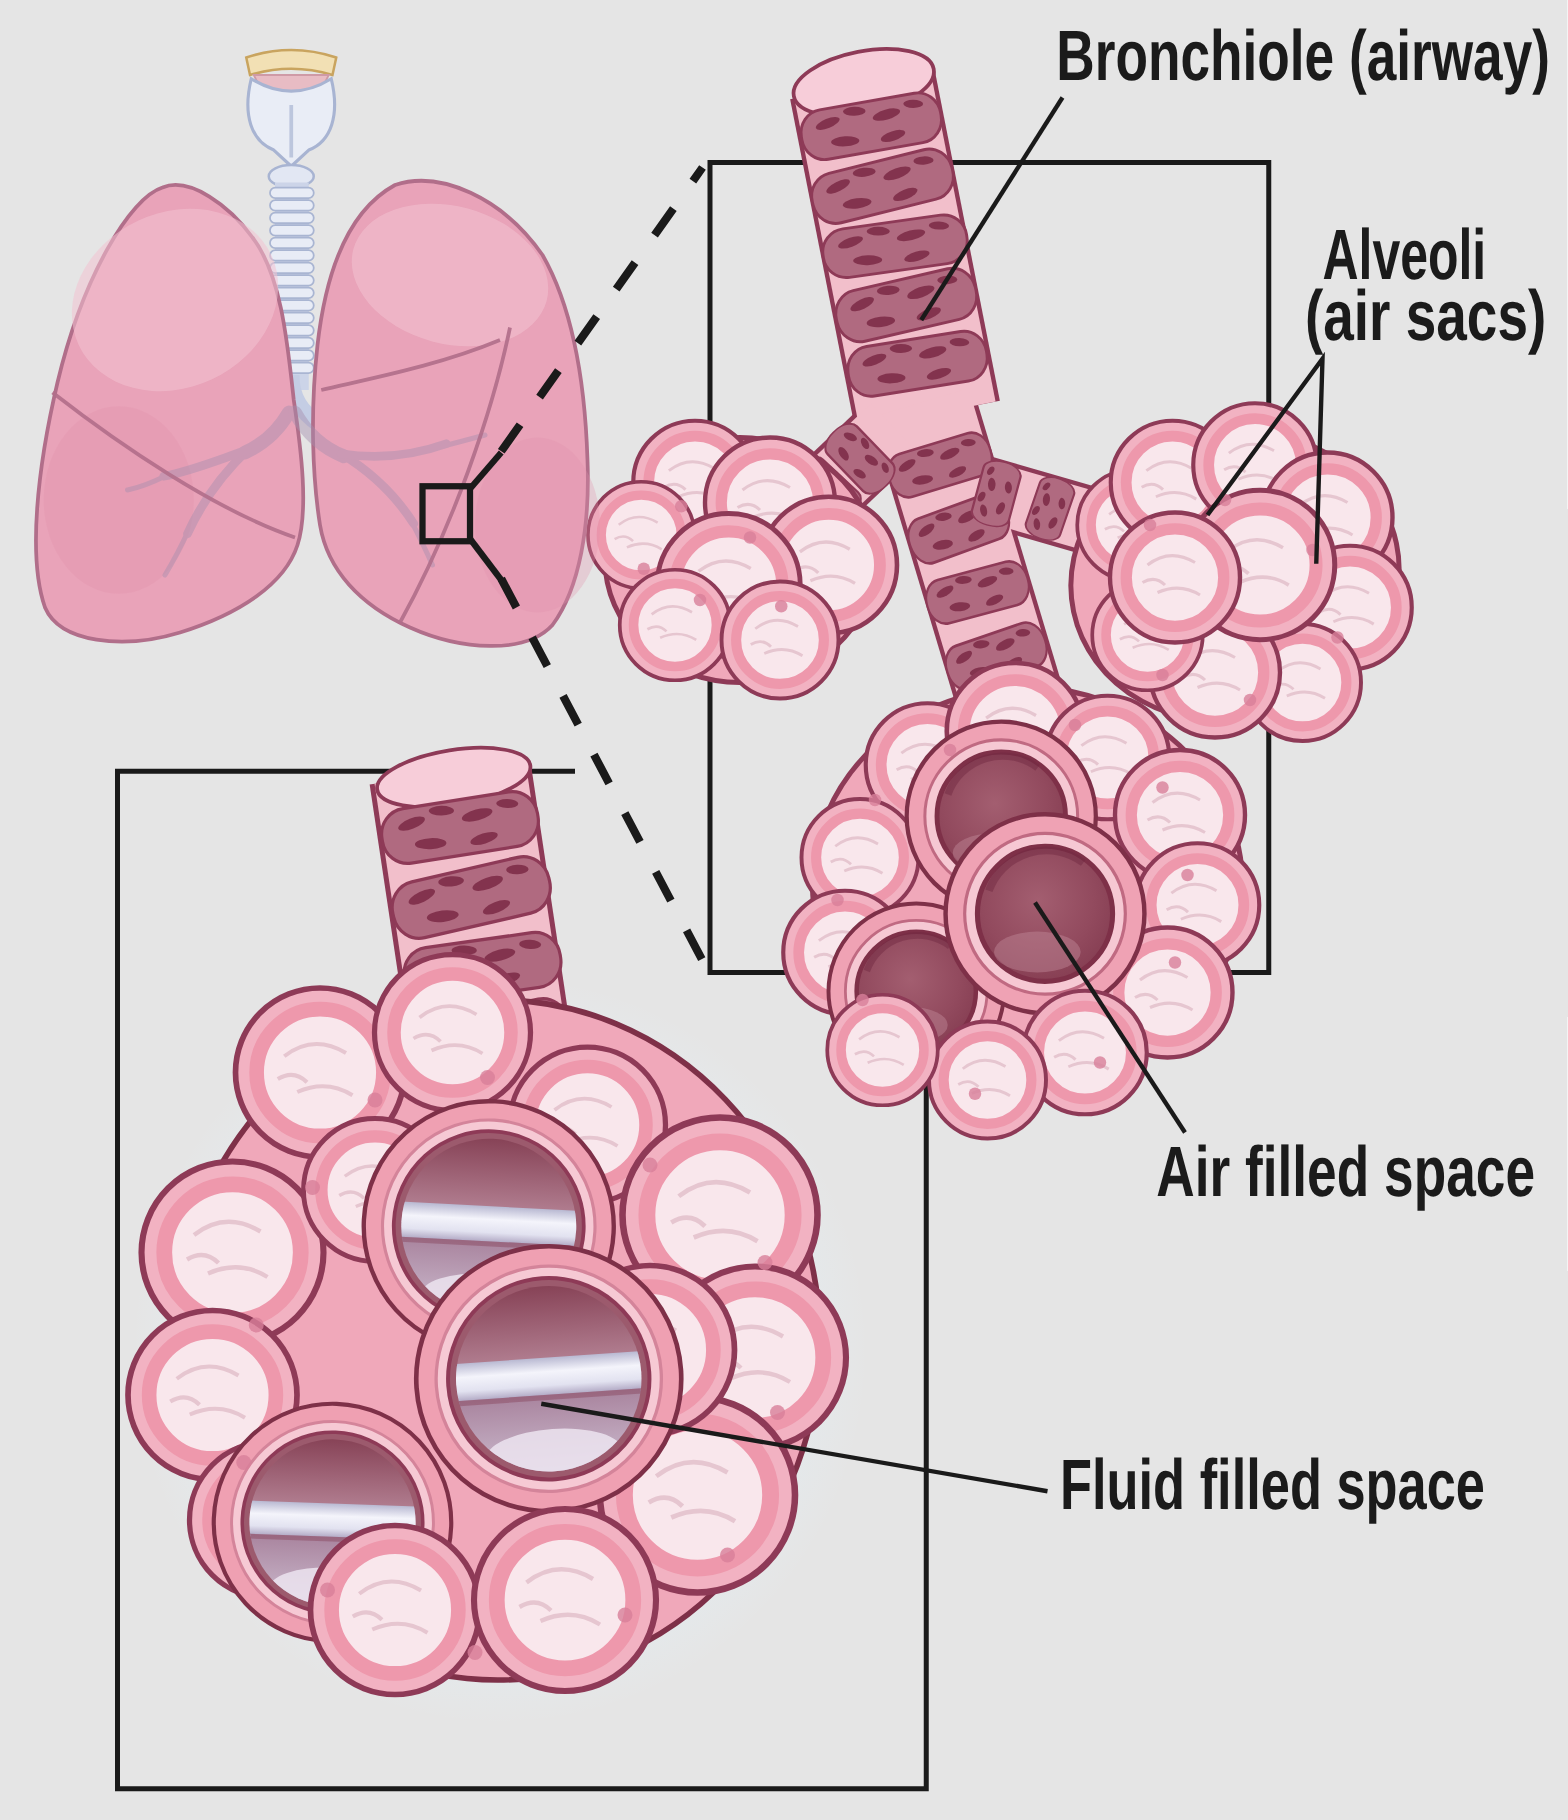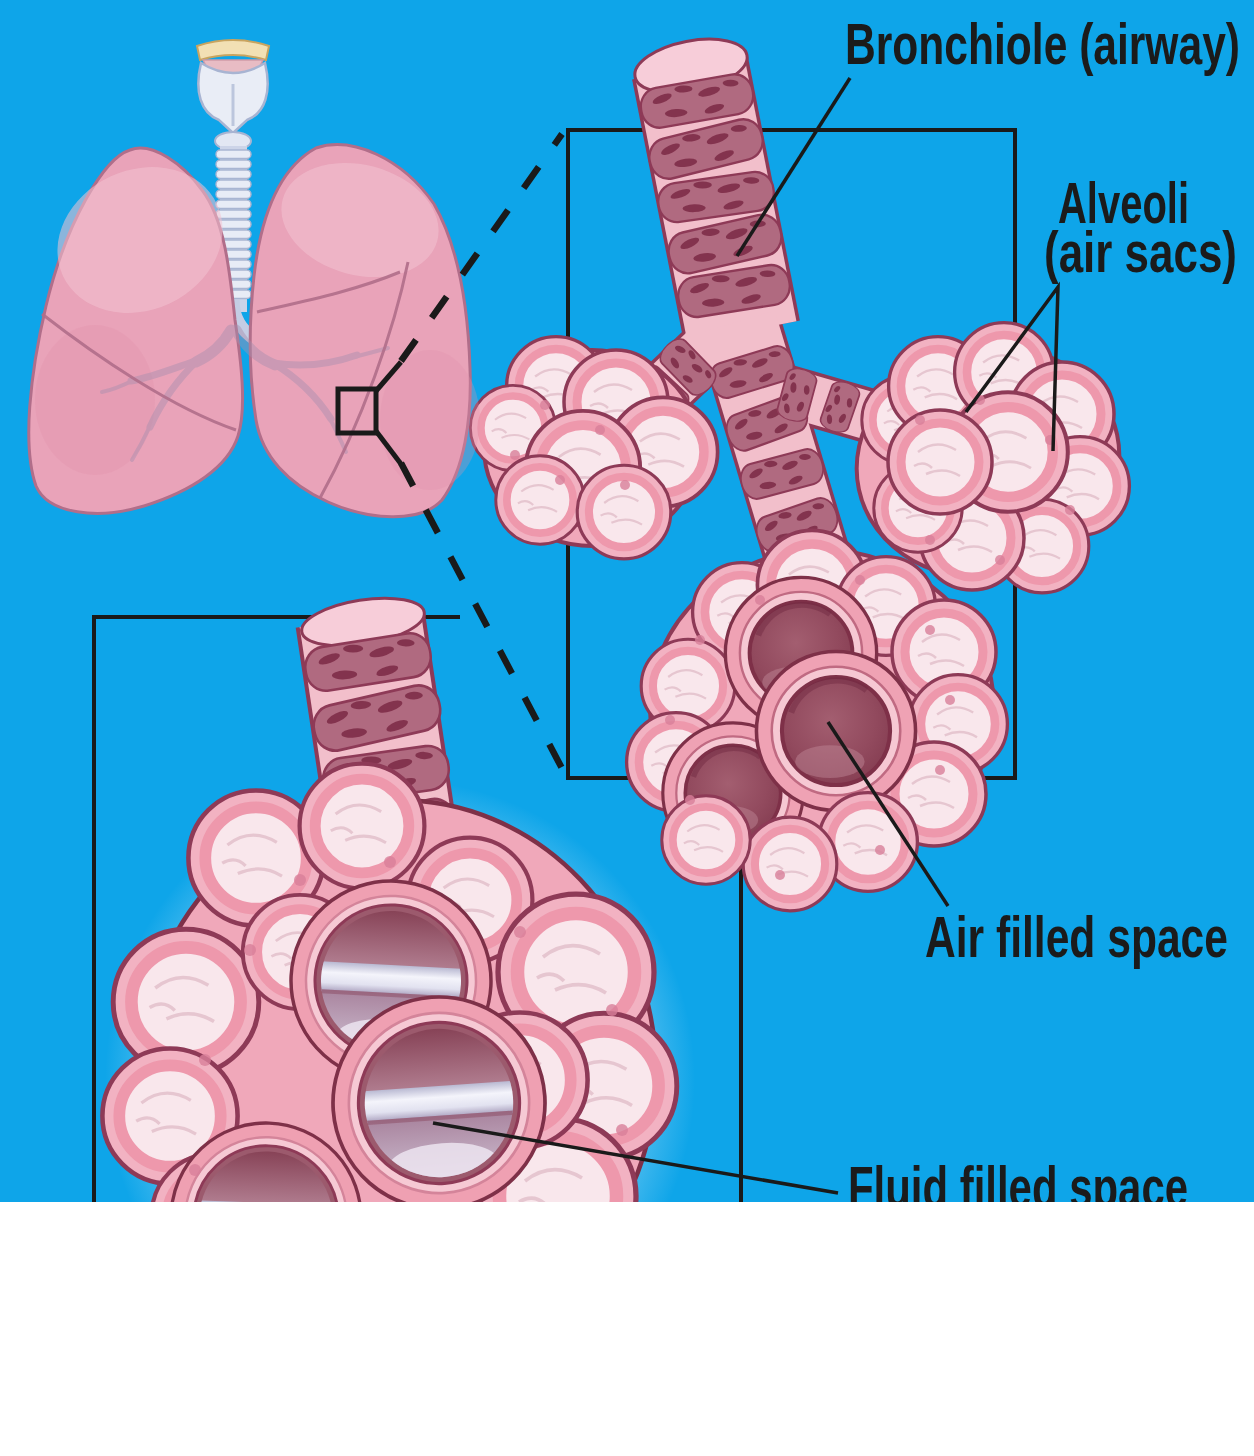--- a/index.html
+++ b/index.html
@@ -1,16 +1,16 @@
 <!DOCTYPE html>
 <html><head>
 <meta charset="utf-8">
 <style>
   html,body{margin:0;padding:0;background:#ffffff;}
-  .stage{width:1254px;height:1202px;position:relative;background:#0ea5e9;overflow:hidden;}
+  .stage{width:1254px;height:1456px;position:relative;background:#e5e5e5;overflow:hidden;}
   svg{display:block;}
   text{font-family:"Liberation Sans","DejaVu Sans",sans-serif;font-weight:700;fill:#1b1b1b;}
 </style>
 </head>
 <body>
 
 <div class="stage">
 <svg width="1254" height="1456" viewBox="0 0 1254 1456">
   <defs>
     <radialGradient id="gAir" cx="45%" cy="40%" r="75%">

